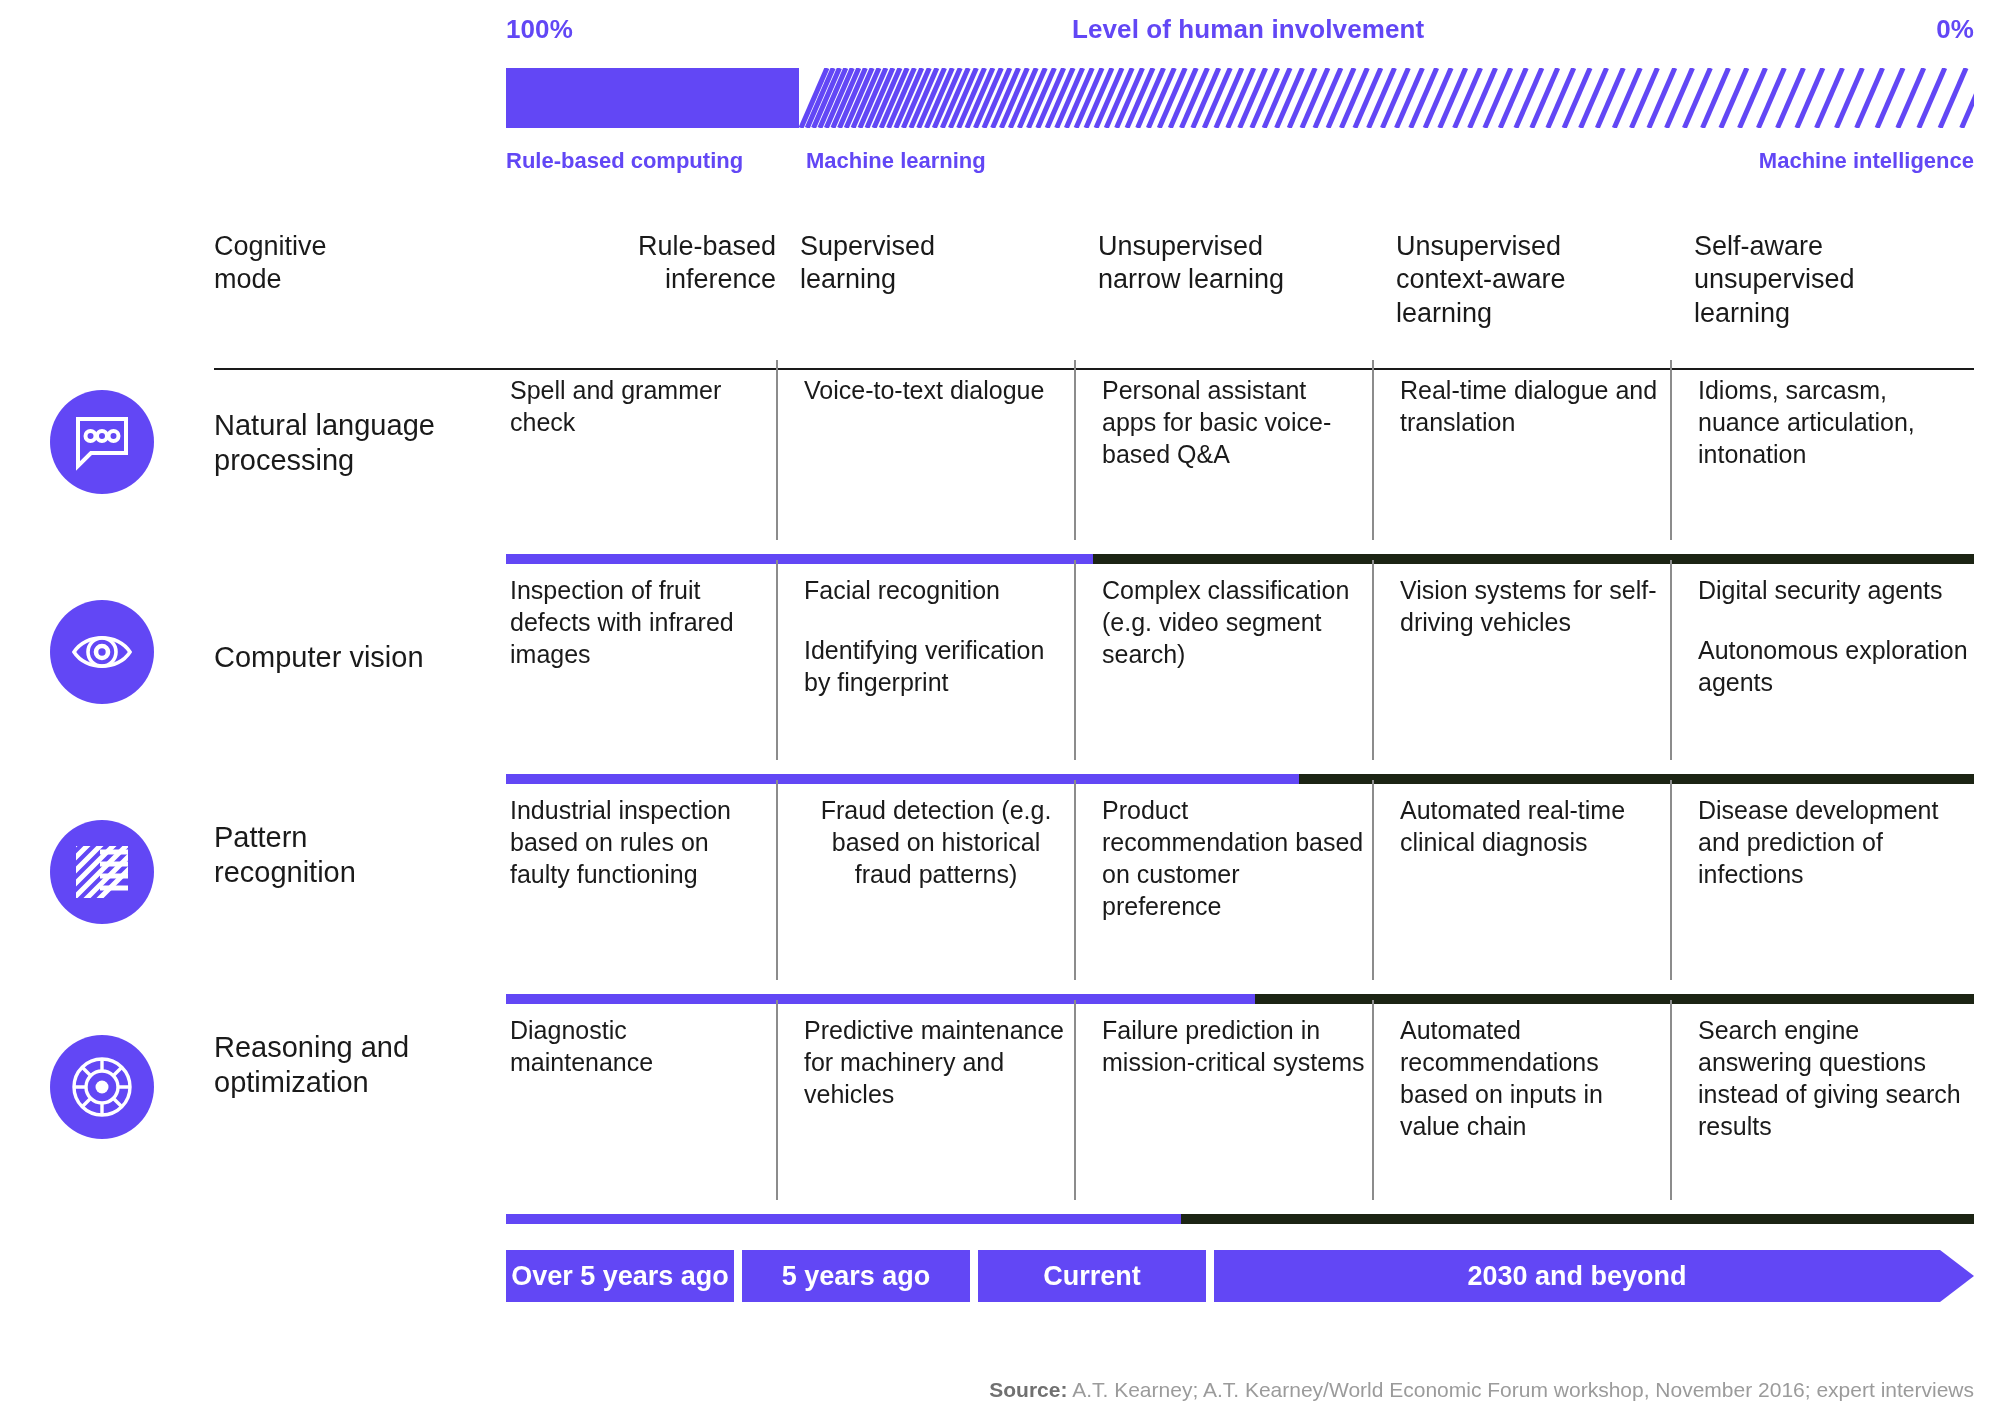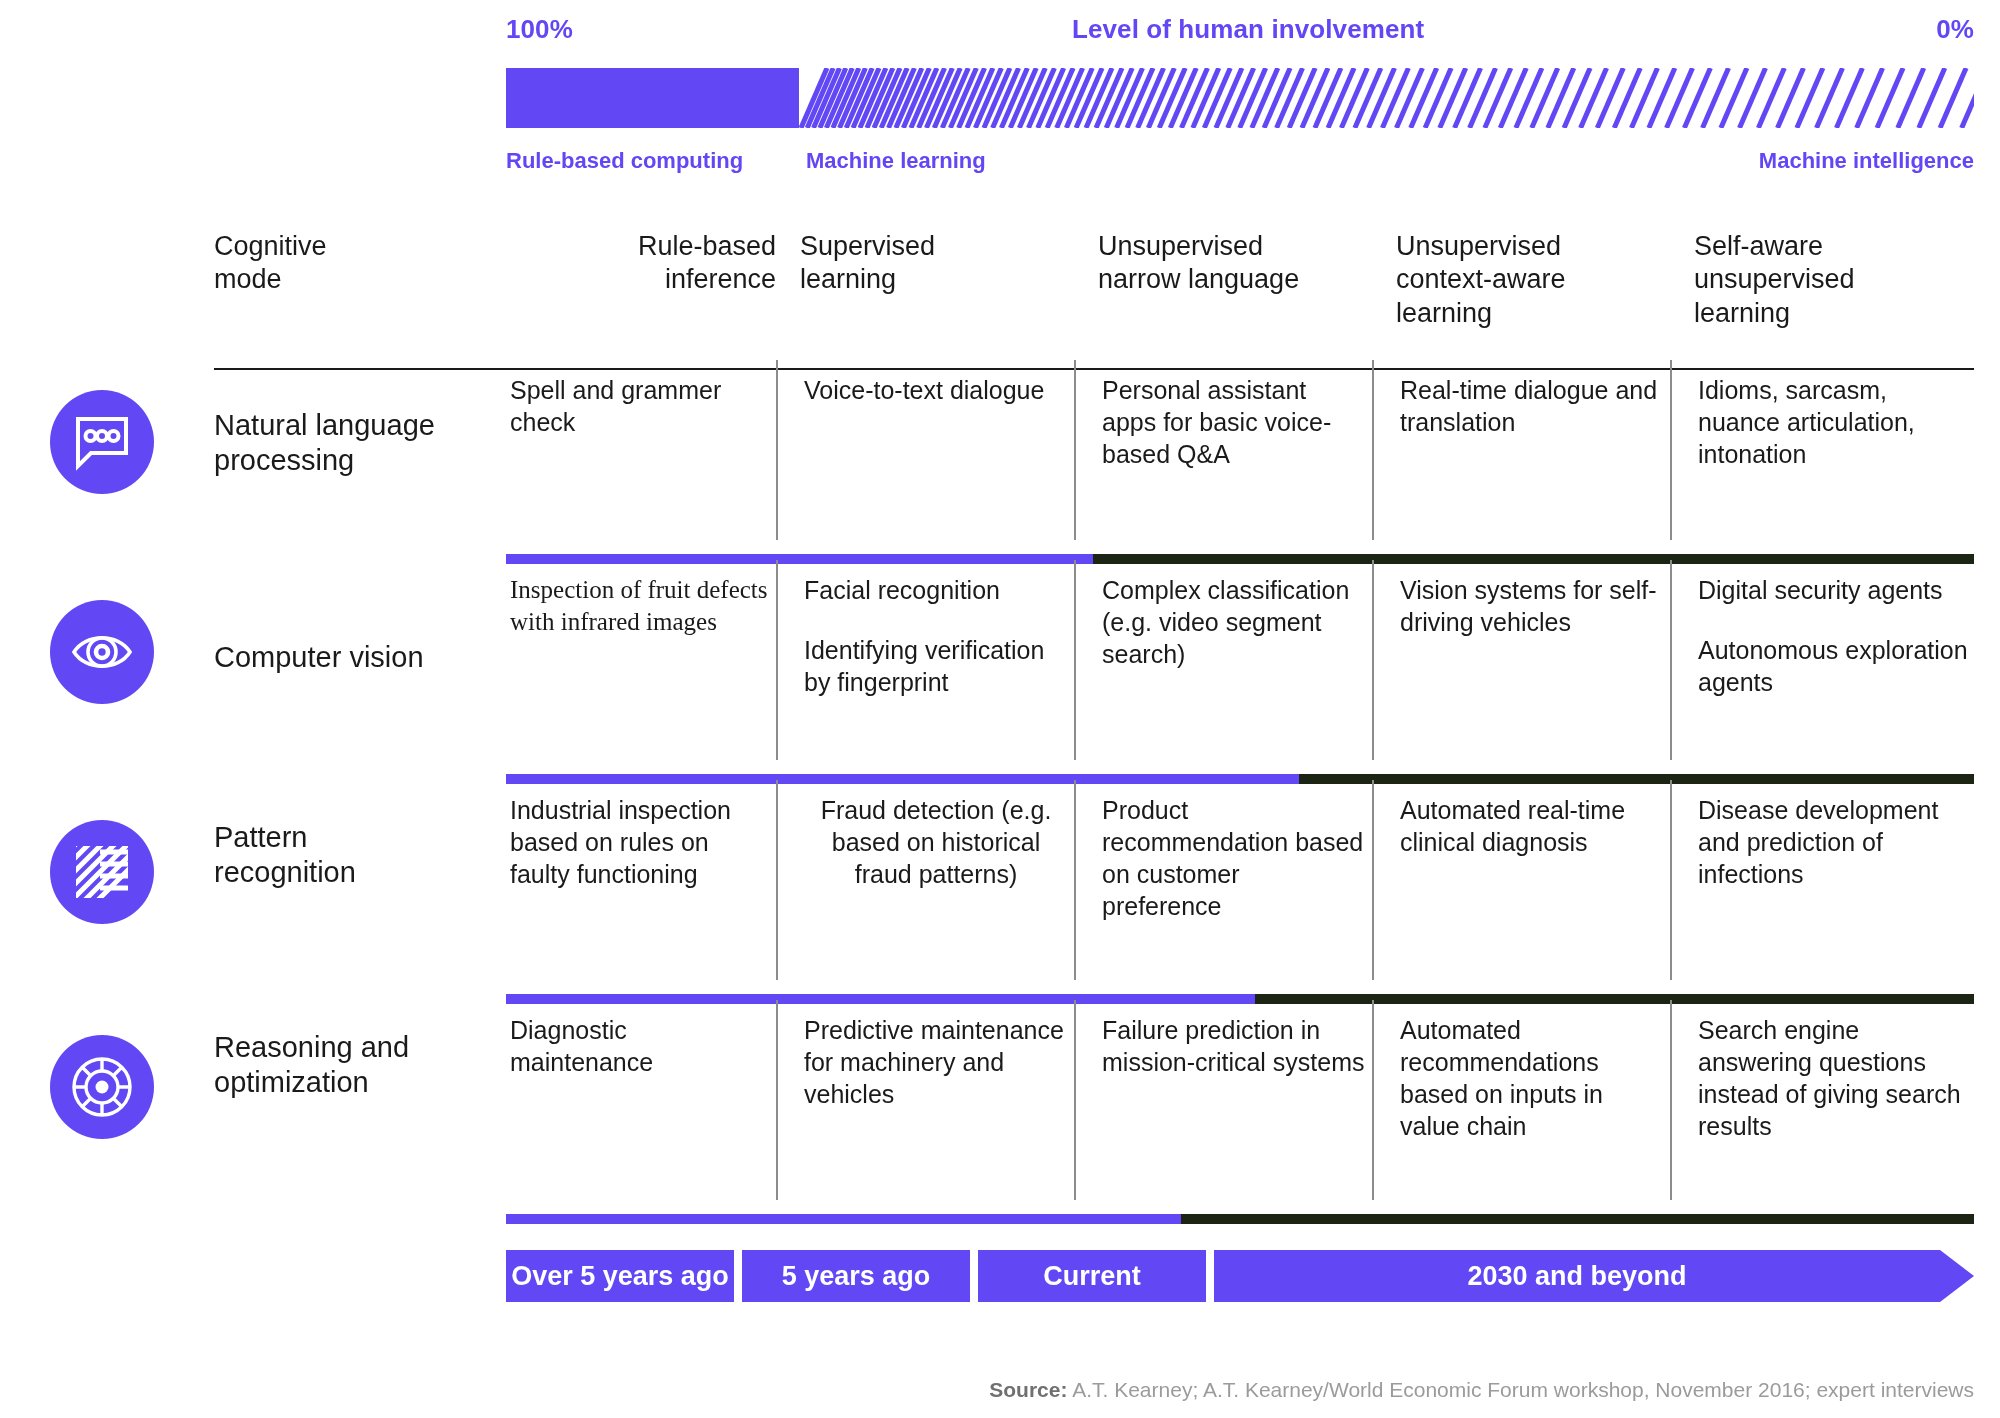--- a/index.html
+++ b/index.html
@@ -240,21 +240,21 @@
   <div class="col-head c1" style="top:230px">
     <div>Rule-based</div>
     <div>inference</div>
   </div>
   <div class="col-head c2" style="top:230px">
     <div>Supervised</div>
     <div>learning</div>
   </div>
   <div class="col-head c3" style="top:230px">
     <div>Unsupervised</div>
-    <div>narrow language</div>
+    <div>narrow learning</div>
   </div>
   <div class="col-head c4" style="top:230px">
     <div>Unsupervised</div>
     <div>context-aware</div>
     <div>learning</div>
   </div>
   <div class="col-head c5" style="top:230px">
     <div>Self-aware</div>
     <div>unsupervised</div>
     <div>learning</div>
@@ -304,21 +304,21 @@
           <svg width="62" height="46" viewBox="0 0 62 46">
       <path d="M3 23 C15 4, 47 4, 59 23 C47 42, 15 42, 3 23 Z" fill="none" stroke="#fff" stroke-width="3.6"></path>
       <circle cx="31" cy="23" r="14" fill="none" stroke="#fff" stroke-width="3.6"></circle>
       <circle cx="31" cy="23" r="6" fill="none" stroke="#fff" stroke-width="4.6"></circle>
     </svg>
         </span>
       </div>
       <div class="rowlabel" style="left: 214px; top: 640px; width: 270px;">
         <div>Computer vision</div>
       </div>
-      <div class="cell" style="left: 506px; width: 270px; top: 570px; font-family: Liberation Serif, serif;">
+      <div class="cell" style="left: 506px; width: 270px; top: 570px;">
         <p>Inspection of fruit defects with infrared images</p>
       </div>
       <div class="cell" style="left: 800px; width: 272px; top: 570px;">
         <p>Facial recognition</p>
         <p>Identifying verification by fingerprint</p>
       </div>
       <div class="cell" style="left: 1098px; width: 272px; top: 570px;">
         <p>Complex classification (e.g. video segment search)</p>
       </div>
       <div class="cell" style="left: 1396px; width: 272px; top: 570px;">

